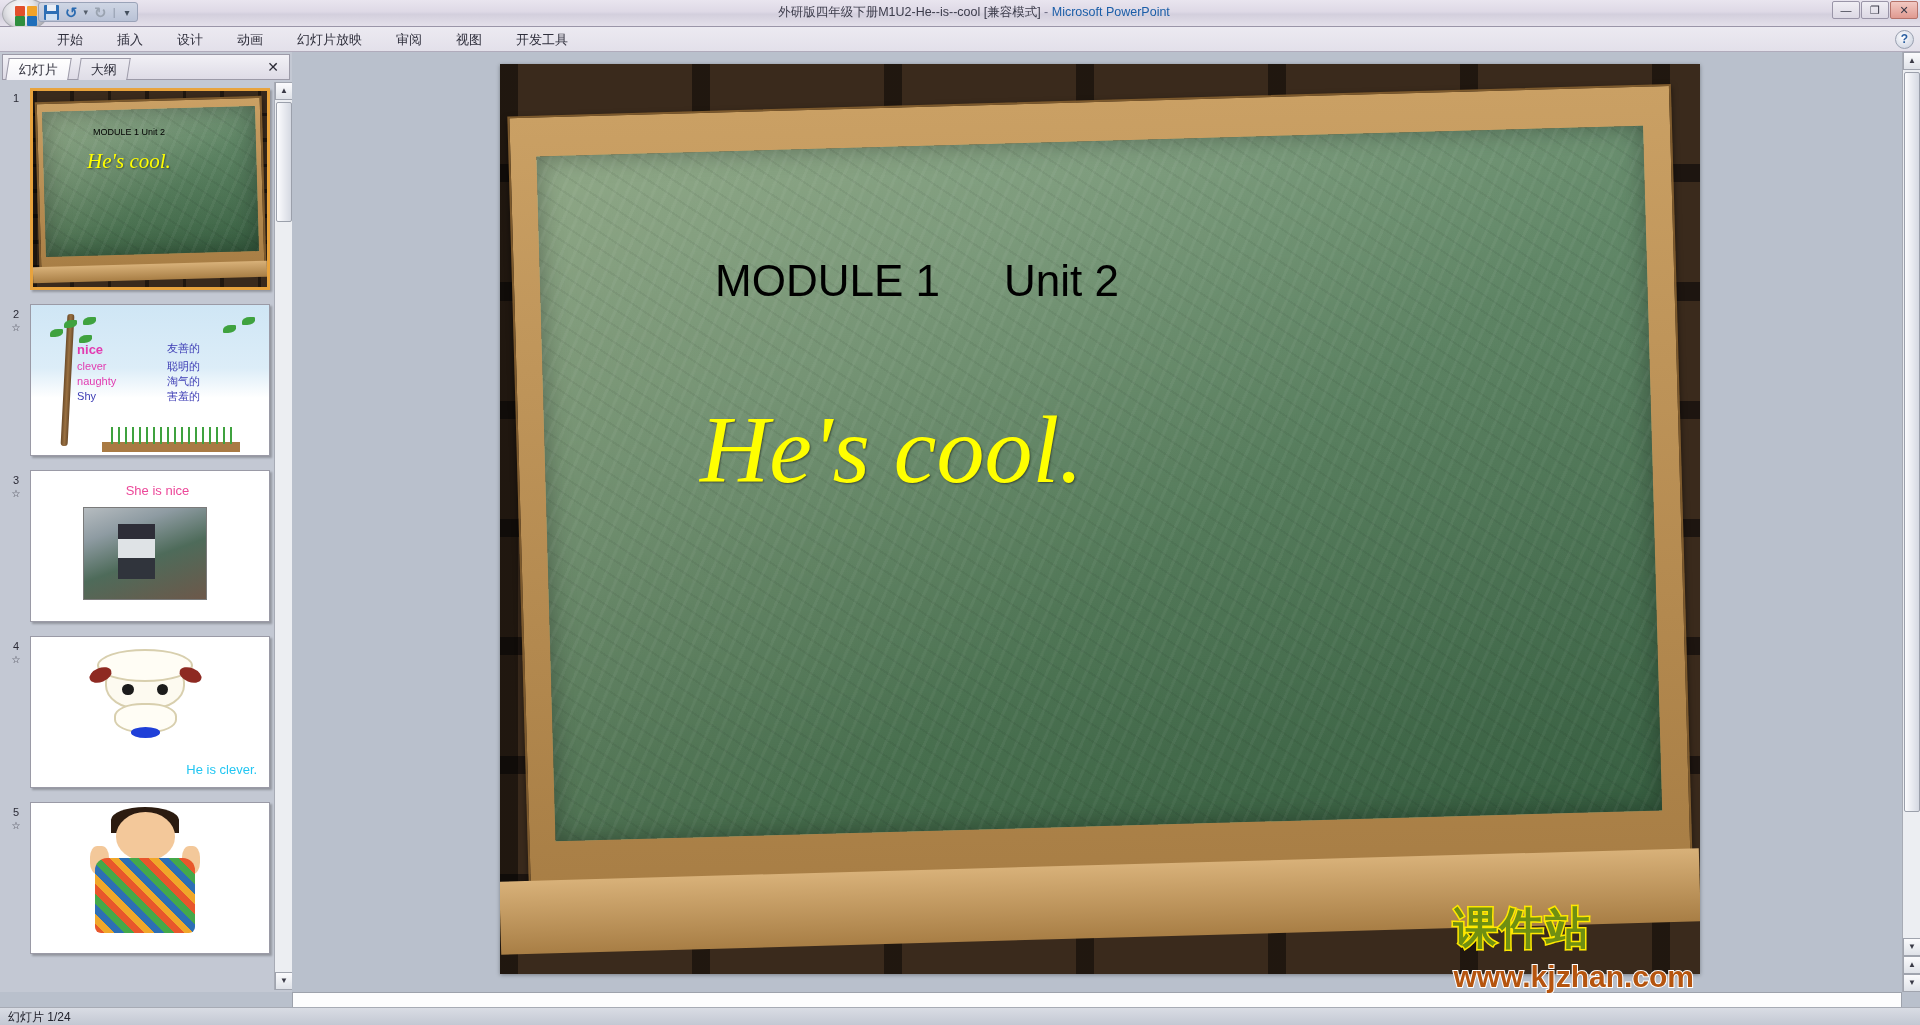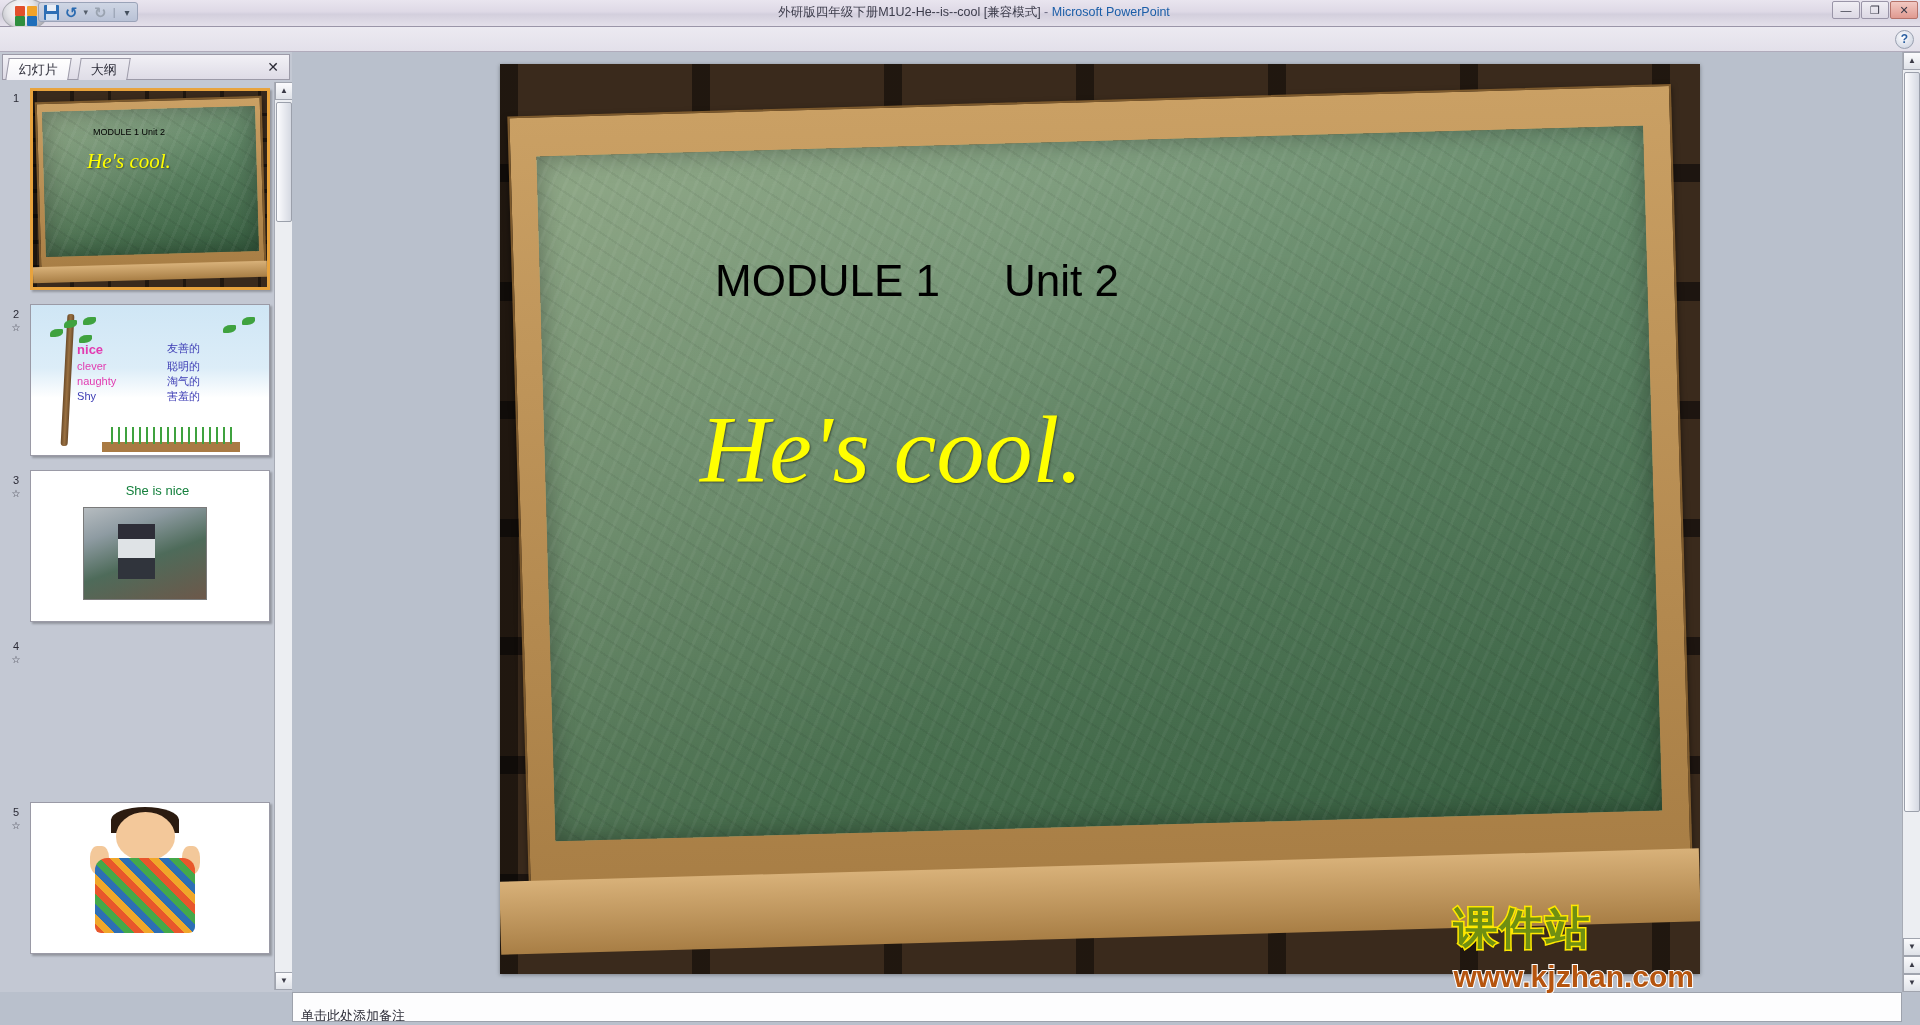--- a/index.html
+++ b/index.html
@@ -185,21 +185,21 @@
   .vocab .r1 .en { font-size:13px; font-weight:600; }
   .vocab .r4 .en { color:#3b3bb4; }
   .s2 .grass { position:absolute; left:30%; bottom:2%; width:58%; height:17%;
     background: linear-gradient(to top,#a97a43 0 40%, rgba(0,0,0,0) 40%); }
   .s2 .grass:after { content:""; position:absolute; left:6%; bottom:30%; width:88%; height:70%;
     background: repeating-linear-gradient(to right, #3fa23f 0 2px, rgba(0,0,0,0) 2px 7px); }
 
   
   .s3 { width:100%; height:100%; background:#fff; position:relative; }
   .s3 .ttl { position:absolute; left:0; top:8%; width:100%; text-align:center;
-    color:#15803d; font-size:13px;padding-left:15px; }
+    color:#ec4899; font-size:13px;padding-left:15px; }
   .s3 .photo { position:absolute; left:22%; top:24%; width:52%; height:62%;
     background: linear-gradient(160deg,#b6bcc0 0%,#8e9ba2 25%,#4e6b5a 55%,#6d584a 100%);
     border:1px solid #7a7a7a; overflow:hidden; }
   .s3 .photo:after { content:""; position:absolute; left:28%; top:18%; width:30%; height:60%;
     background: linear-gradient(to bottom,#2e2e38 0 28%, #dfe3e6 28% 62%, #30343c 62% 100%); }
 
   
   .s4 { width:100%; height:100%; background:#fff; position:relative; }
   .sheep { position:absolute; left:26%; top:8%; width:44%; height:58%; }
   .sheep .head { position:absolute; left:12%; top:8%; width:76%; height:62%;
@@ -338,20 +338,30 @@
     </div>
 
     <div class="winbtns">
       <div class="winbtn">—</div>
       <div class="winbtn">❐</div>
       <div class="winbtn close">✕</div>
     </div>
   </div>
 
   <div class="ribbon">
+    <div class="rtabs">
+      <div class="rtab">开始</div>
+      <div class="rtab">插入</div>
+      <div class="rtab">设计</div>
+      <div class="rtab">动画</div>
+      <div class="rtab">幻灯片放映</div>
+      <div class="rtab">审阅</div>
+      <div class="rtab">视图</div>
+      <div class="rtab">开发工具</div>
+    </div>
     <div class="help-btn">?</div>
   </div>
 
   <div class="leftpane">
 
     <div class="pane-tabs">
       <div class="ptab t1">
         <span>幻灯片</span>
       </div>
       <div class="ptab t2">
@@ -425,20 +435,35 @@
             <div class="photo"></div>
           </div>
         </div>
       </div>
 
       <div class="thumb-row" style="top:554px;">
         <div class="thumb-num">
           <span>4</span>
           <span class="star">☆</span>
         </div>
+        <div class="thumb-box" style="height:152px;">
+          <div class="s4">
+            <div class="sheep">
+              <div class="head"></div>
+              <div class="wool"></div>
+              <div class="ear l"></div>
+              <div class="ear r"></div>
+              <div class="eye l"></div>
+              <div class="eye r"></div>
+              <div class="body"></div>
+              <div class="bow"></div>
+            </div>
+            <div class="cap">He is clever.</div>
+          </div>
+        </div>
       </div>
 
       <div class="thumb-row" style="top:720px;">
         <div class="thumb-num">
           <span>5</span>
           <span class="star">☆</span>
         </div>
         <div class="thumb-box" style="height:152px;">
           <div class="s5">
             <div class="boy">
@@ -489,14 +514,17 @@
       <div class="svb-btn svb-up">▲</div>
       <div class="svb-thumb"></div>
       <div class="svb-btn svb-dn">▼</div>
       <div class="svb-btn svb-dbl">▲</div>
       <div class="svb-btn svb-dbl2">▼</div>
     </div>
   </div>
 
   <div class="notes">单击此处添加备注</div>
 
+  <div class="statusbar">
+    <div class="sb-item">幻灯片 1/24</div>
+  </div>
 
 </div>
 
 </body></html>

